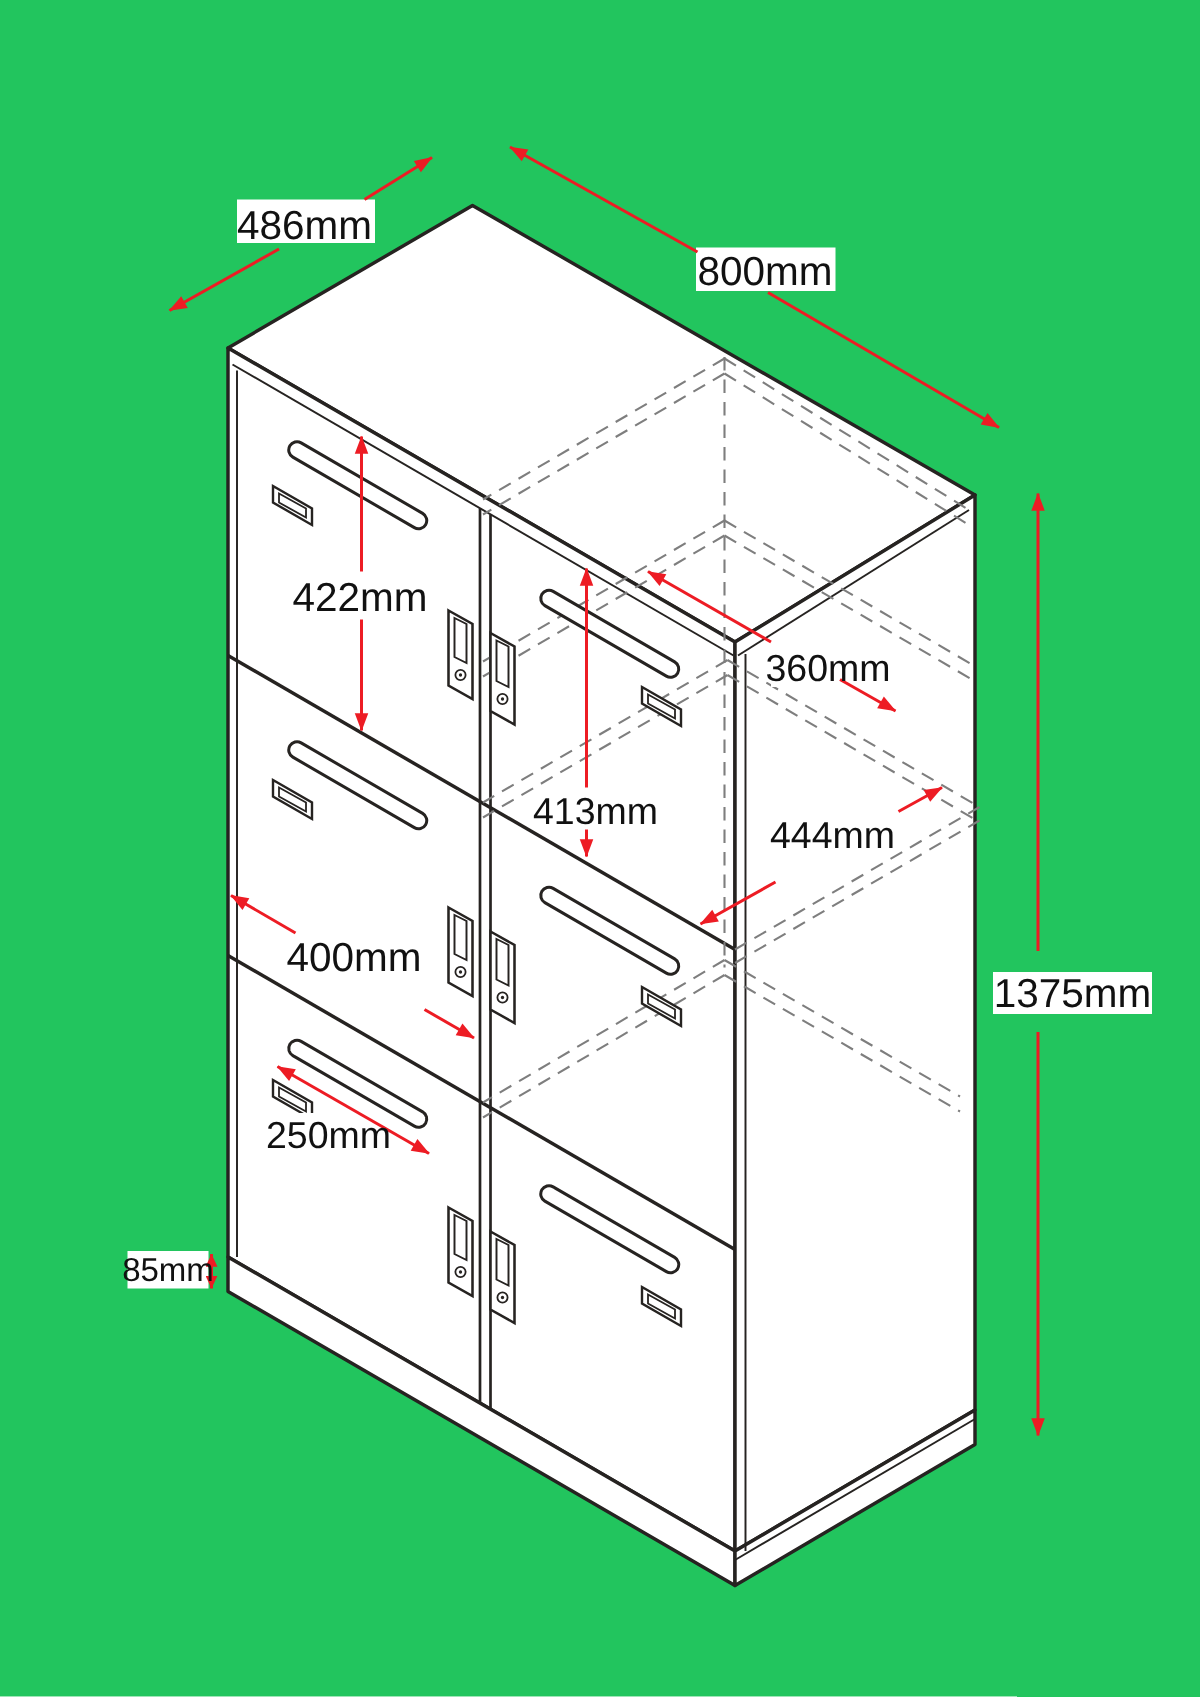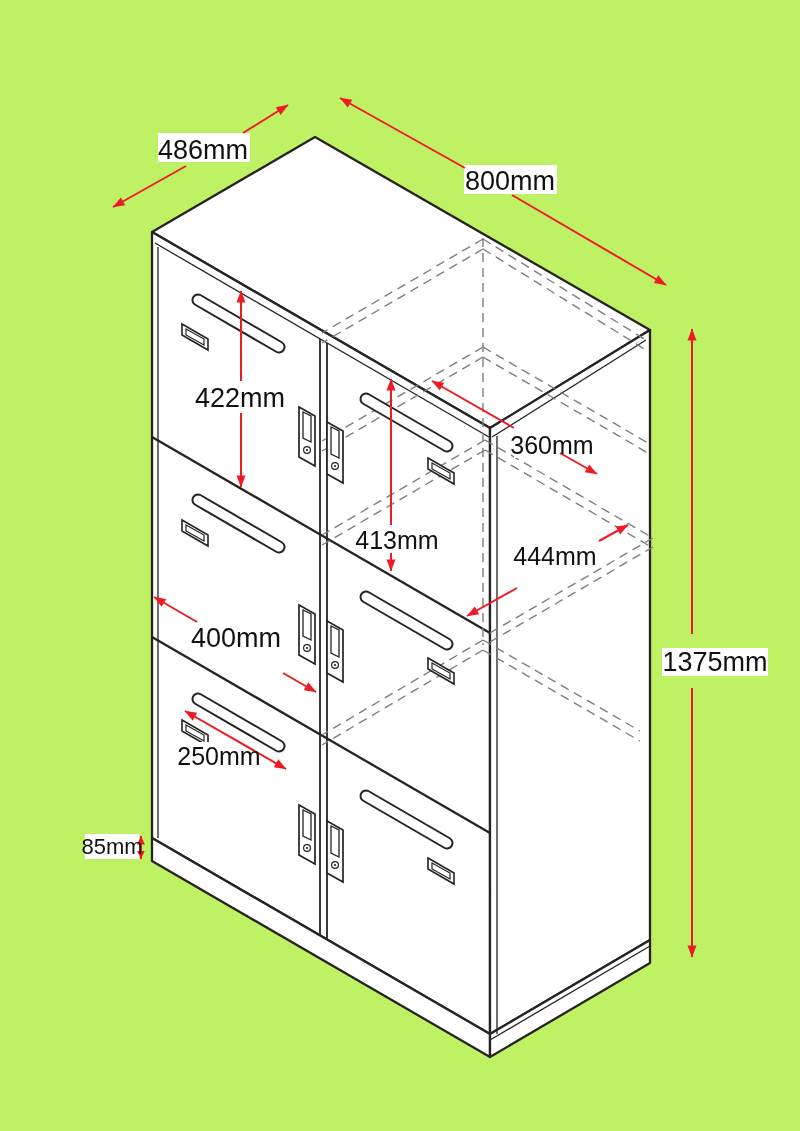--- a/index.html
+++ b/index.html
@@ -1,16 +1,16 @@
 <!DOCTYPE html>
 <html><head>
 <meta charset="utf-8">
 <style>
   html,body{margin:0;padding:0;background:#ffffff;}
-  .canvas{position:relative;width:800px;height:1131px;background:#bef264;overflow:hidden;}
+  .canvas{position:relative;width:800px;height:1131px;background:#22c55e;overflow:hidden;}
   svg{position:absolute;left:0;top:0;}
   svg text{font-family:"Liberation Sans","DejaVu Sans",sans-serif;}
   .dim-label{text-anchor:middle;}
 </style>
 </head>
 <body>
 
 <div class="canvas">
 <svg width="800" height="1131" viewBox="0 0 800 1131">
 

